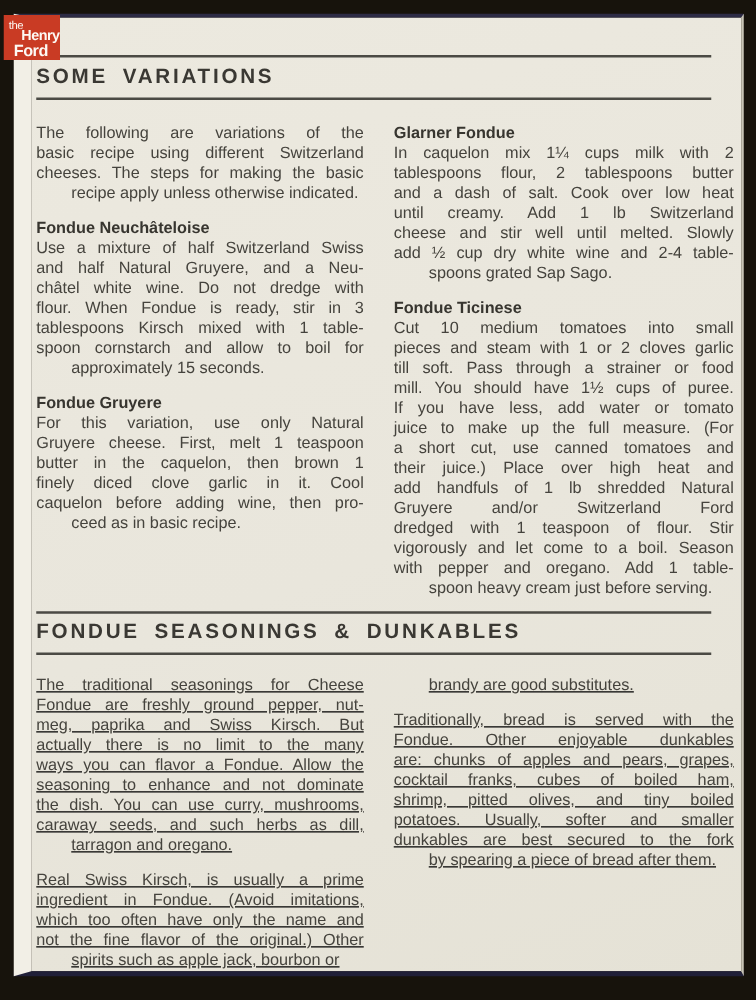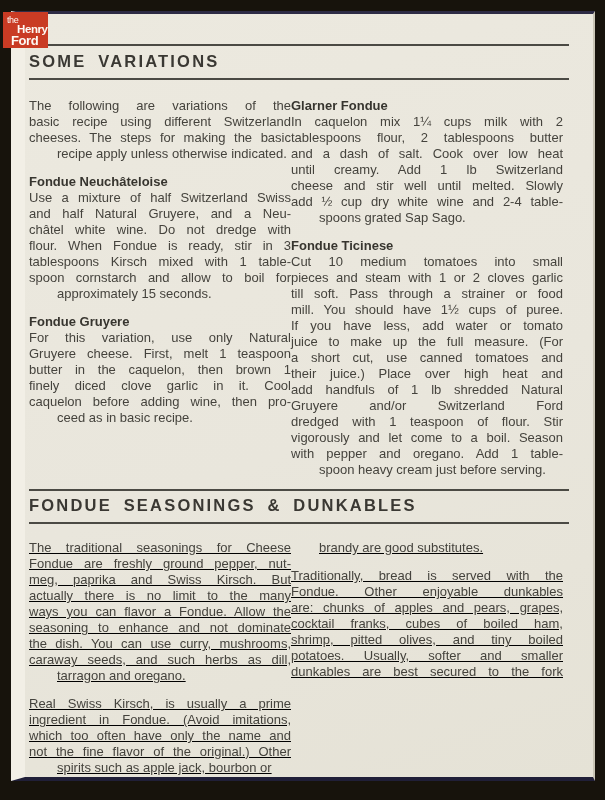--- a/index.html
+++ b/index.html
@@ -35,21 +35,21 @@
   }
   .r-s1-top{left:23px;top:30px;width:521px;}
   .t-s1{left:4px;top:38px;}
   .r-s1-bot{left:4px;top:64px;width:540px;}
   .cols-s1{position:absolute;left:4px;top:84px;}
   .r-s2-top{left:4px;top:475px;width:540px;}
   .t-s2{left:4px;top:482px;}
   .r-s2-bot{left:4px;top:508px;width:540px;}
   .cols-s2{position:absolute;left:4px;top:526px;text-decoration:underline;}
   
-  .cols{display:flex;gap:0;}
+  .cols{display:flex;gap:24px;}
   .col{display:block;}
   .col-a{width:262px;}
   .col-b{width:272px;}
   .block{margin-top:12px;}
   .block:first-child{margin-top:0;}
   .subheading + .paragraph{margin-top:0;}
   .subheading{
     font-size:13px;font-weight:bold;color:#37352f;line-height:16px;
   }
   .line{
@@ -164,18 +164,19 @@
             <div class="line lastline">brandy are good substitutes.</div>
           </div>
           <div class="block paragraph">
             <div class="line">Traditionally, bread is served with the</div>
             <div class="line">Fondue.  Other enjoyable dunkables</div>
             <div class="line">are:  chunks of apples and pears, grapes,</div>
             <div class="line">cocktail franks, cubes of boiled ham,</div>
             <div class="line">shrimp, pitted olives, and tiny boiled</div>
             <div class="line">potatoes.  Usually, softer and smaller</div>
             <div class="line">dunkables are best secured to the fork</div>
+            <div class="line lastline">by spearing a piece of bread after them.</div>
           </div>
         </div>
     </div>
 
   </div>
 </div>
 
 </body></html>

